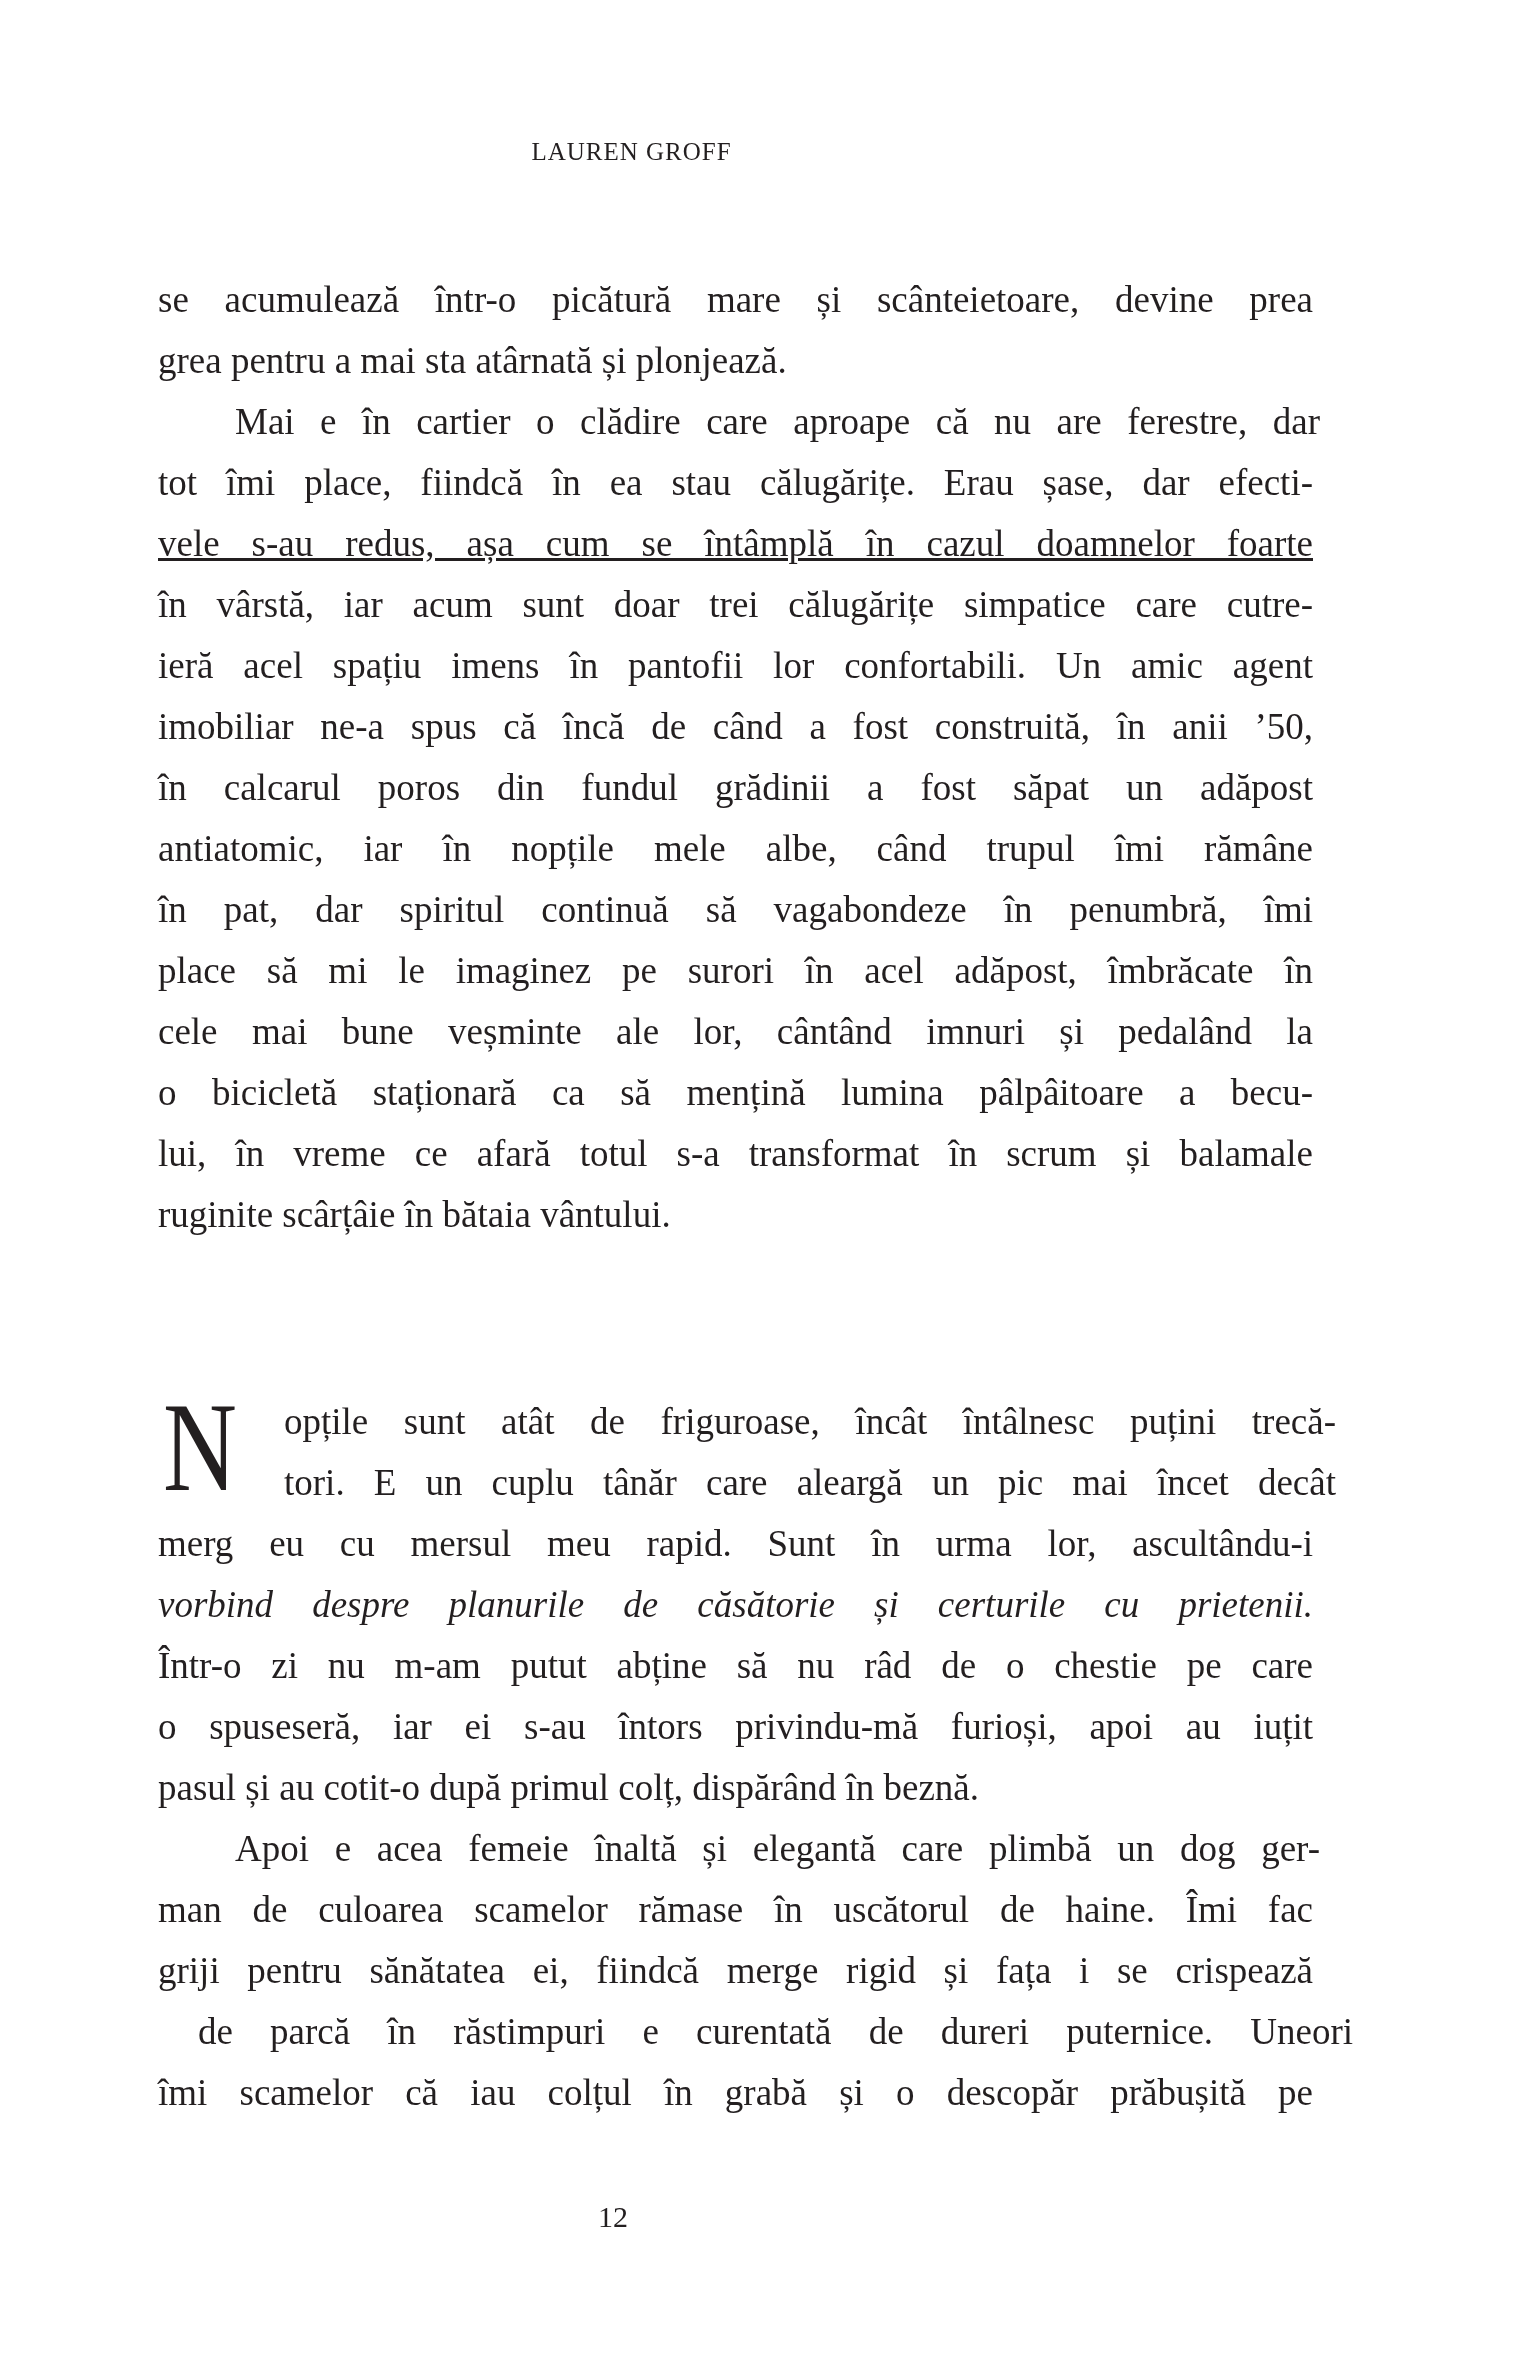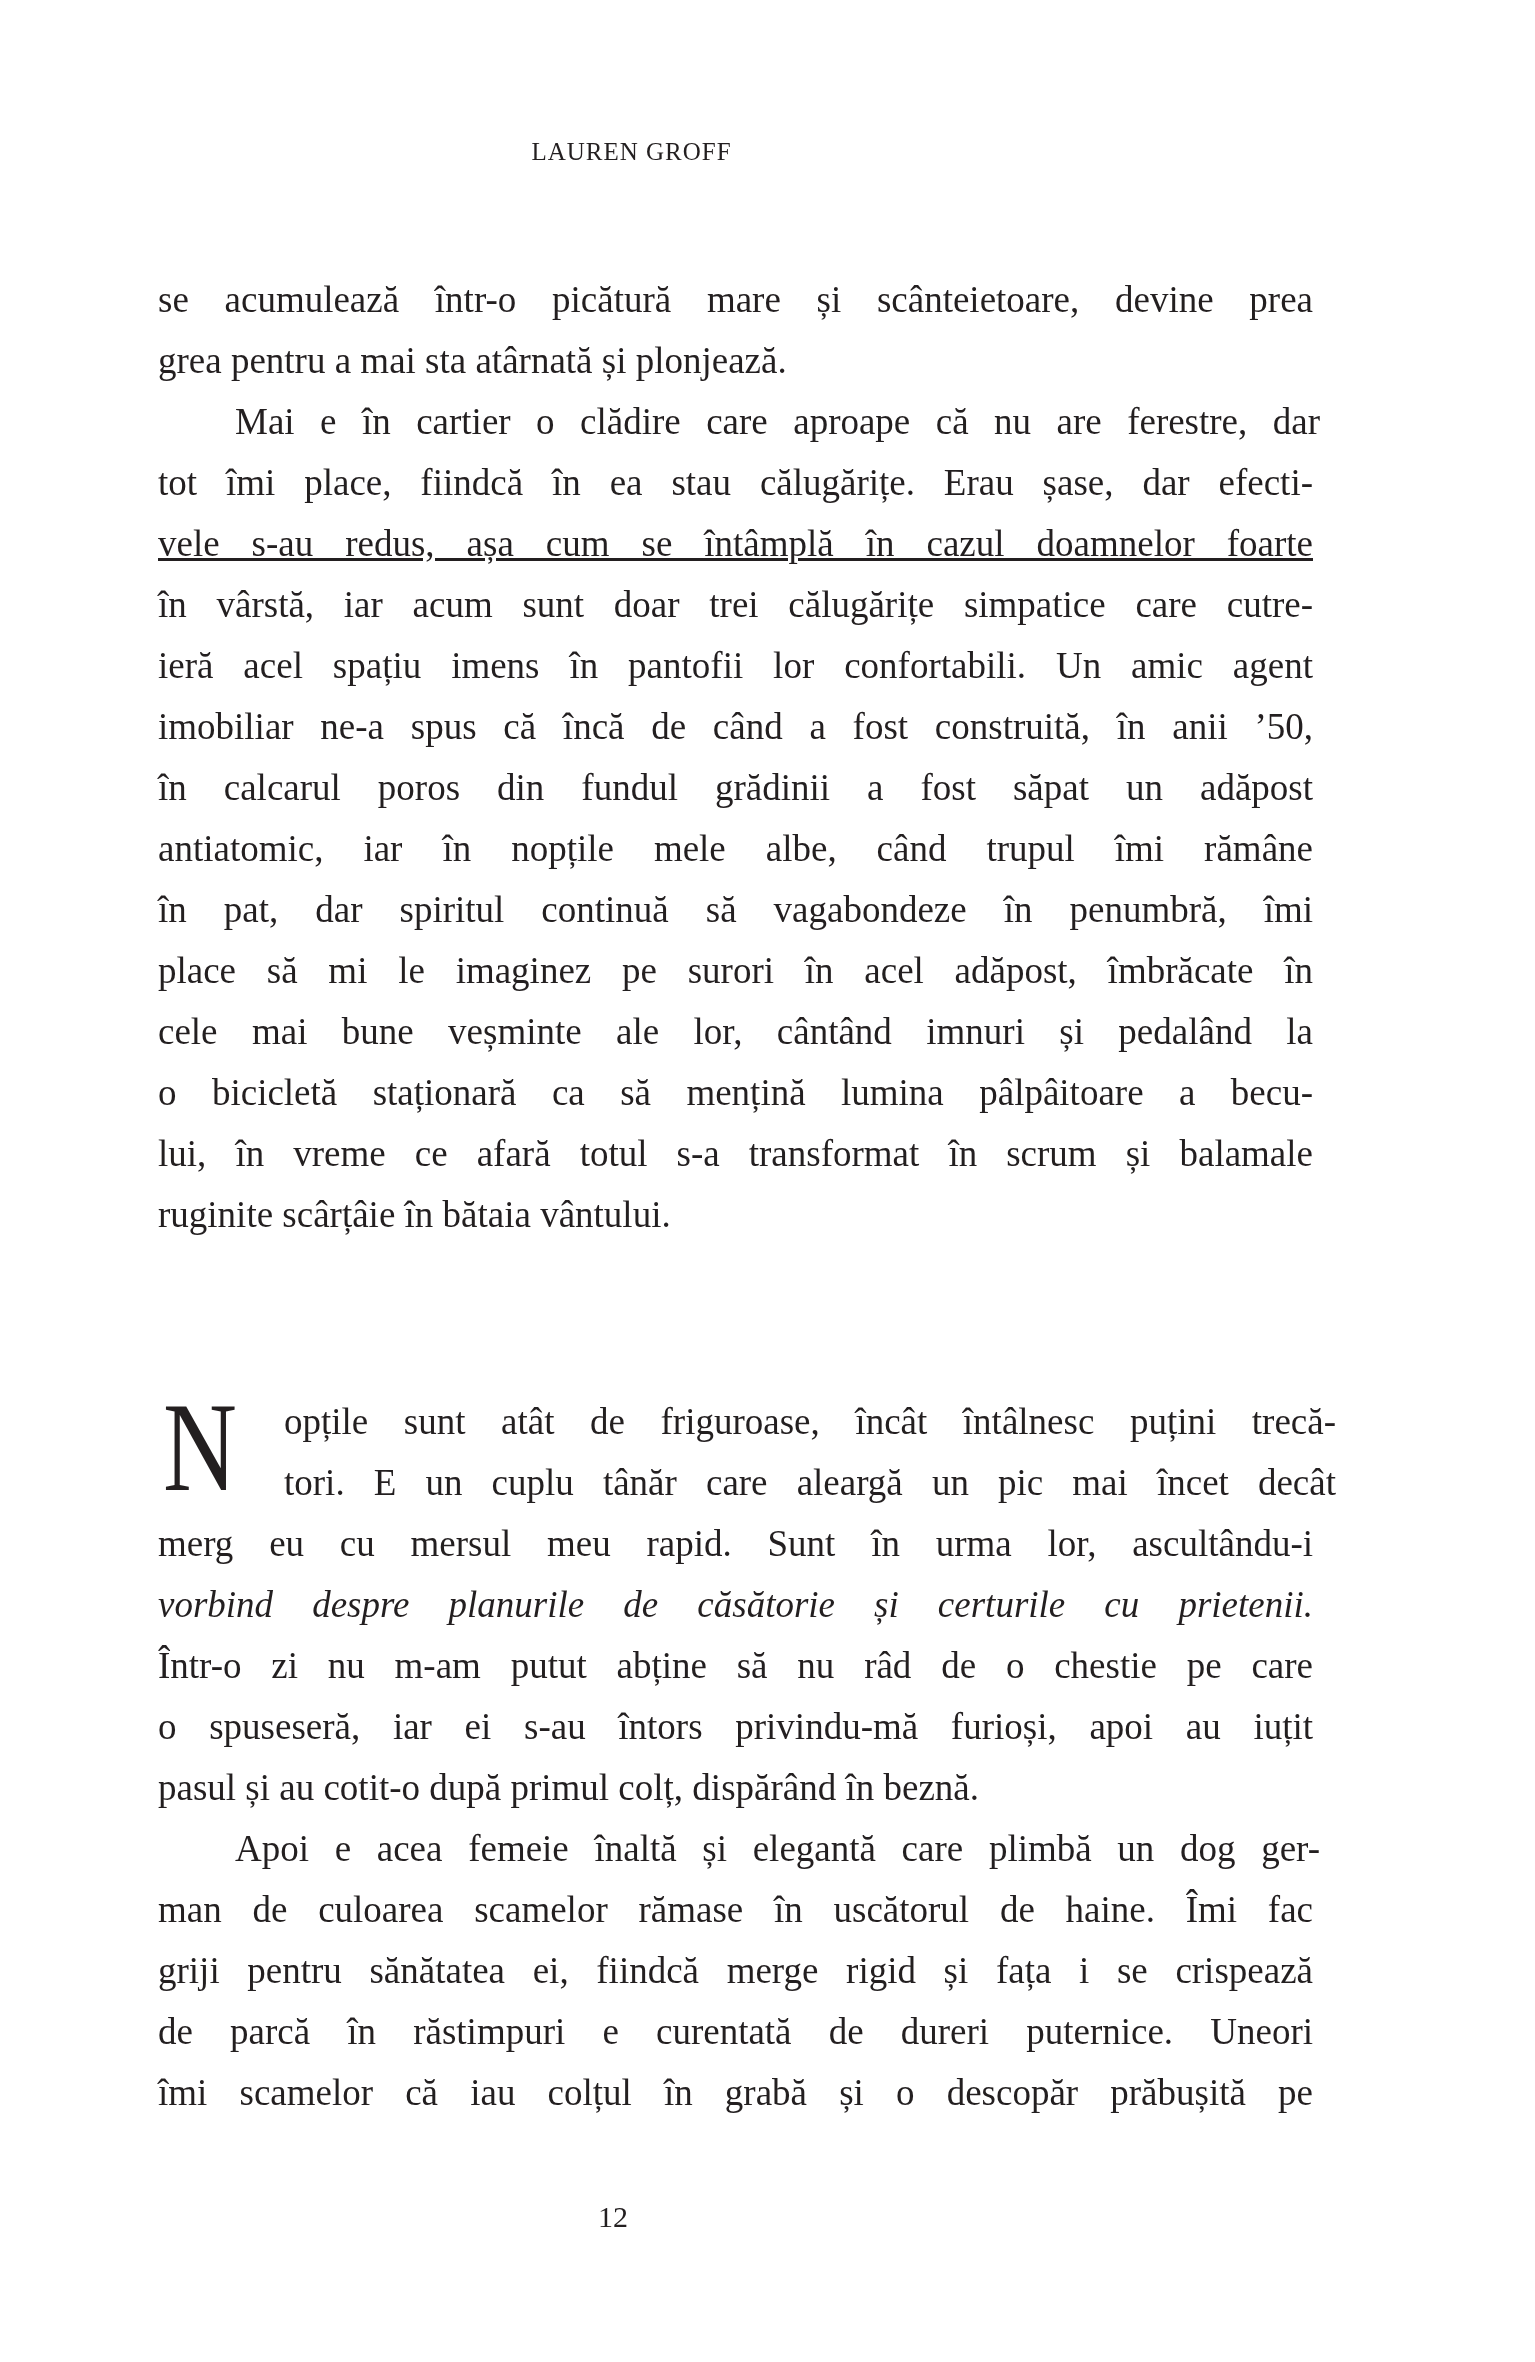--- a/index.html
+++ b/index.html
@@ -45,17 +45,17 @@
   <div class="line after-cap" style="top: 1392px; white-space: nowrap;">opțile sunt atât de friguroase, încât întâlnesc puțini trecă-</div>
   <div class="line after-cap" style="top: 1453px; white-space: nowrap;">tori. E un cuplu tânăr care aleargă un pic mai încet decât</div>
   <div class="line" style="top: 1514px; white-space: nowrap;">merg eu cu mersul meu rapid. Sunt în urma lor, ascultându-i</div>
   <div class="line" style="top: 1575px; white-space: nowrap; font-style: italic;">vorbind despre planurile de căsătorie și certurile cu prietenii.</div>
   <div class="line" style="top: 1636px; white-space: nowrap;">Într-o zi nu m-am putut abține să nu râd de o chestie pe care</div>
   <div class="line" style="top: 1697px; white-space: nowrap;">o spuseseră, iar ei s-au întors privindu-mă furioși, apoi au iuțit</div>
   <div class="line last" style="top: 1758px; white-space: nowrap;">pasul și au cotit-o după primul colț, dispărând în beznă.</div>
   <div class="line indent" style="top: 1819px; white-space: nowrap;">Apoi e acea femeie înaltă și elegantă care plimbă un dog ger-</div>
   <div class="line" style="top: 1880px; white-space: nowrap;">man de culoarea scamelor rămase în uscătorul de haine. Îmi fac</div>
   <div class="line" style="top: 1941px; white-space: nowrap;">griji pentru sănătatea ei, fiindcă merge rigid și fața i se crispează</div>
-  <div class="line" style="top: 2002px; white-space: nowrap;">de parcă în răstimpuri e curentată de dureri puternice. Uneori</div>
+  <div class="line" style="top: 2002px; white-space: nowrap; margin-left: 40px;">de parcă în răstimpuri e curentată de dureri puternice. Uneori</div>
   <div class="line" style="top: 2063px; white-space: nowrap;">îmi scamelor că iau colțul în grabă și o descopăr prăbușită pe</div>
 </div>
 
 <div class="page-number">12</div>
 
 </body></html>

